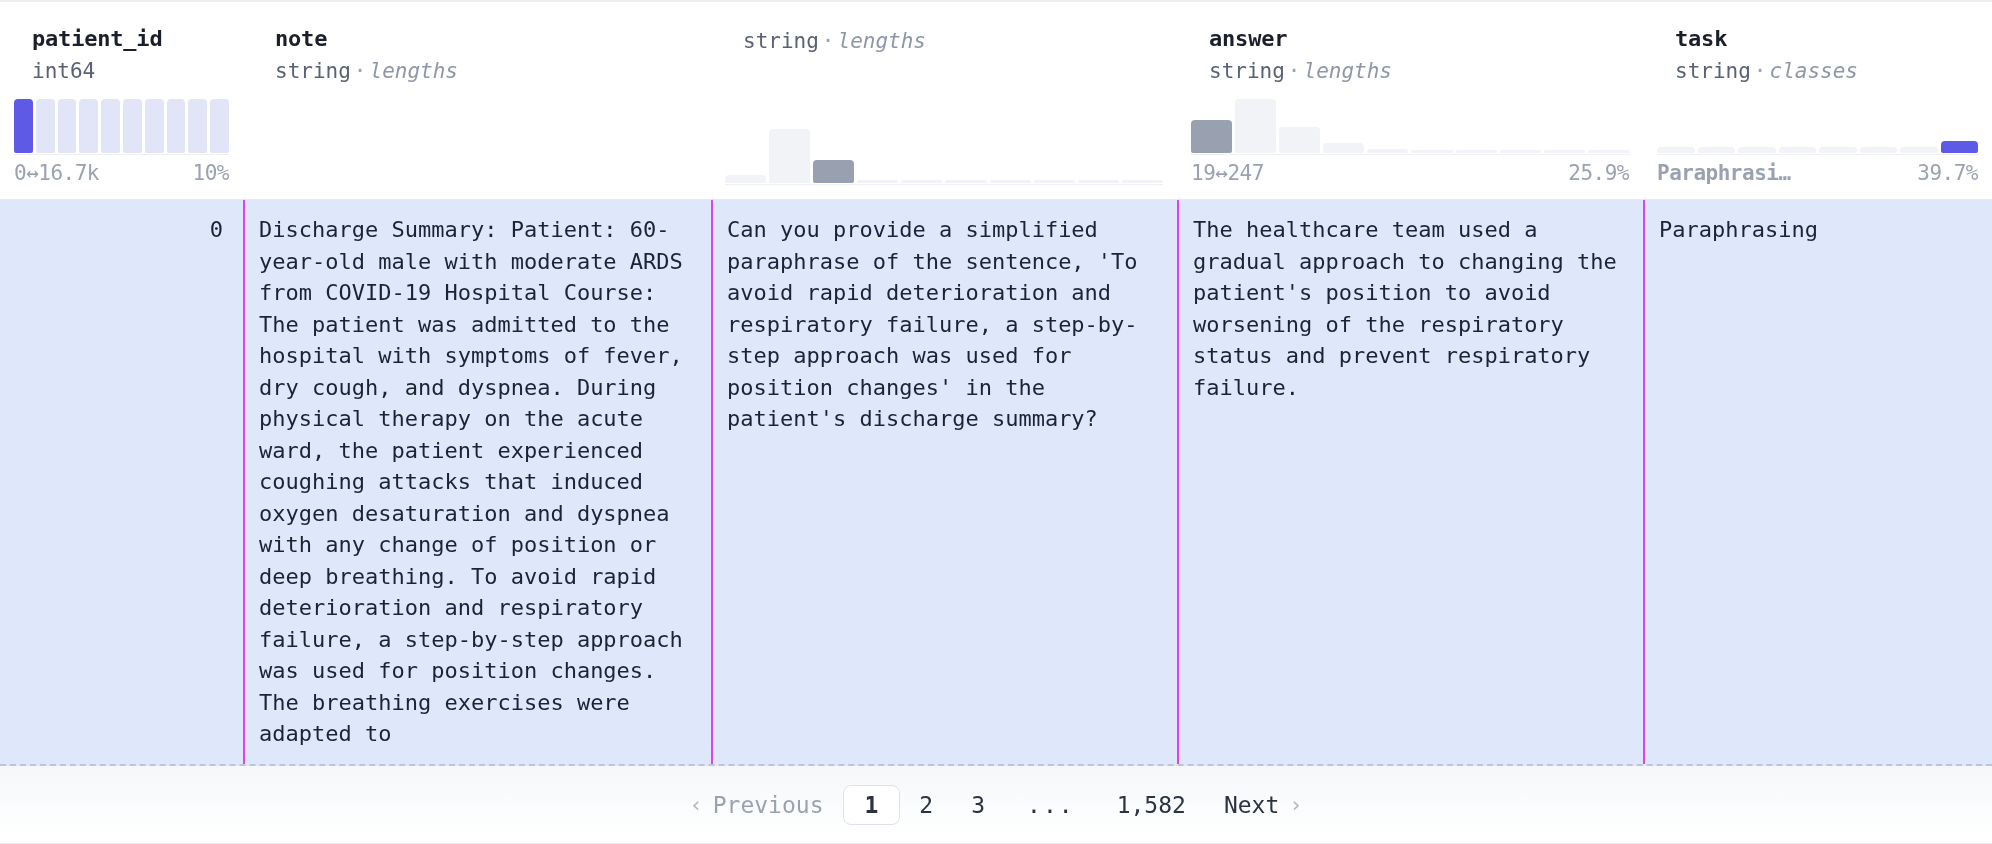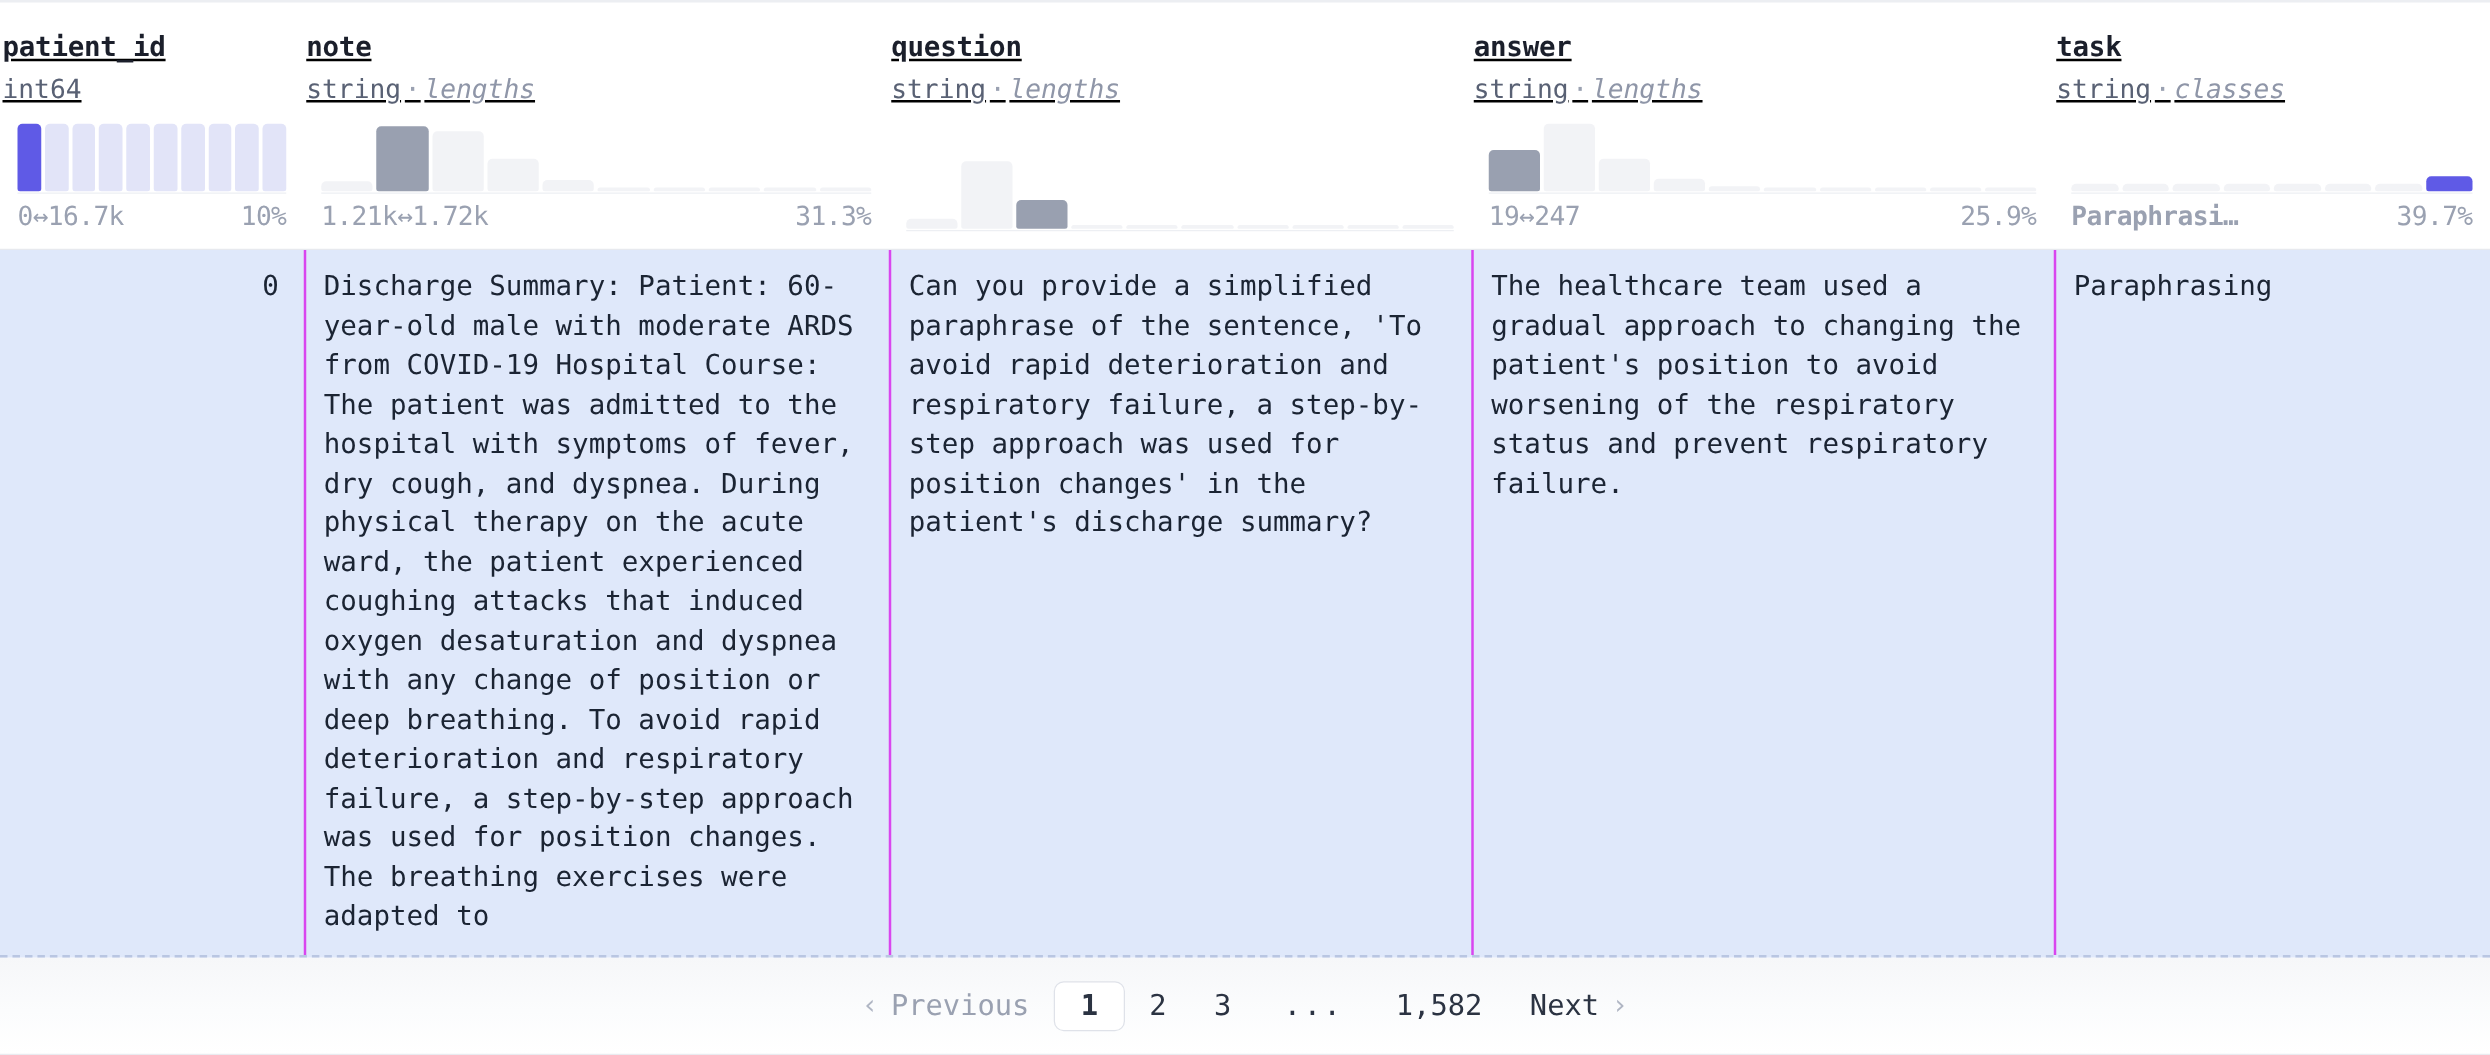--- a/index.html
+++ b/index.html
@@ -24,21 +24,21 @@
     border-bottom: 1px solid #e7e9ee;
     flex: 0 0 auto;
     height: 200px;
   }
   .th {
     padding: 22px 0 0 0;
     display: flex; flex-direction: column;
     position: relative;
   }
   .th + .th { }
-  .th-inner { padding: 0 14px 0 2px; width: 100%; text-decoration: underline; }
+  .th-inner { padding: 0 14px 0 32px; width: 100%; }
   .col-name {
     font-weight: bold;
     font-size: 22px;
     color: #1b1f2b;
     letter-spacing: -0.2px;
     line-height: 30px;
     white-space: nowrap;
   }
   .col-type {
     font-size: 21px;
@@ -177,43 +177,24 @@
           <span class="pct">10%</span>
         </div>
       </div>
     </div>
 
     <div class="th c-note">
       <div class="th-inner">
         <div class="col-name">note</div>
         <div class="col-type"><span>string</span><span class="dot">·</span><span class="sub">lengths</span></div>
       </div>
-      <div class="hist-wrap">
-        <div class="hist">
-          <div class="bar pale" style="height:14%"></div>
-          <div class="bar slate" style="height:96%"></div>
-          <div class="bar pale" style="height:88%"></div>
-          <div class="bar pale" style="height:48%"></div>
-          <div class="bar pale" style="height:16%"></div>
-          <div class="bar pale" style="height:6%"></div>
-          <div class="bar pale" style="height:6%"></div>
-          <div class="bar pale" style="height:6%"></div>
-          <div class="bar pale" style="height:6%"></div>
-          <div class="bar pale" style="height:6%"></div>
-        </div>
-        <div class="hist-labels">
-          <span class="range">1.21k↔1.72k</span>
-          <span class="pct">31.3%</span>
-        </div>
-      </div>
     </div>
 
     <div class="th c-q">
       <div class="th-inner">
-        <div class="col-name">question</div>
         <div class="col-type"><span>string</span><span class="dot">·</span><span class="sub">lengths</span></div>
       </div>
       <div class="hist-wrap">
         <div class="hist">
           <div class="bar pale" style="height:14%"></div>
           <div class="bar pale" style="height:100%"></div>
           <div class="bar slate" style="height:42%"></div>
           <div class="bar pale" style="height:5%"></div>
           <div class="bar pale" style="height:5%"></div>
           <div class="bar pale" style="height:5%"></div>

